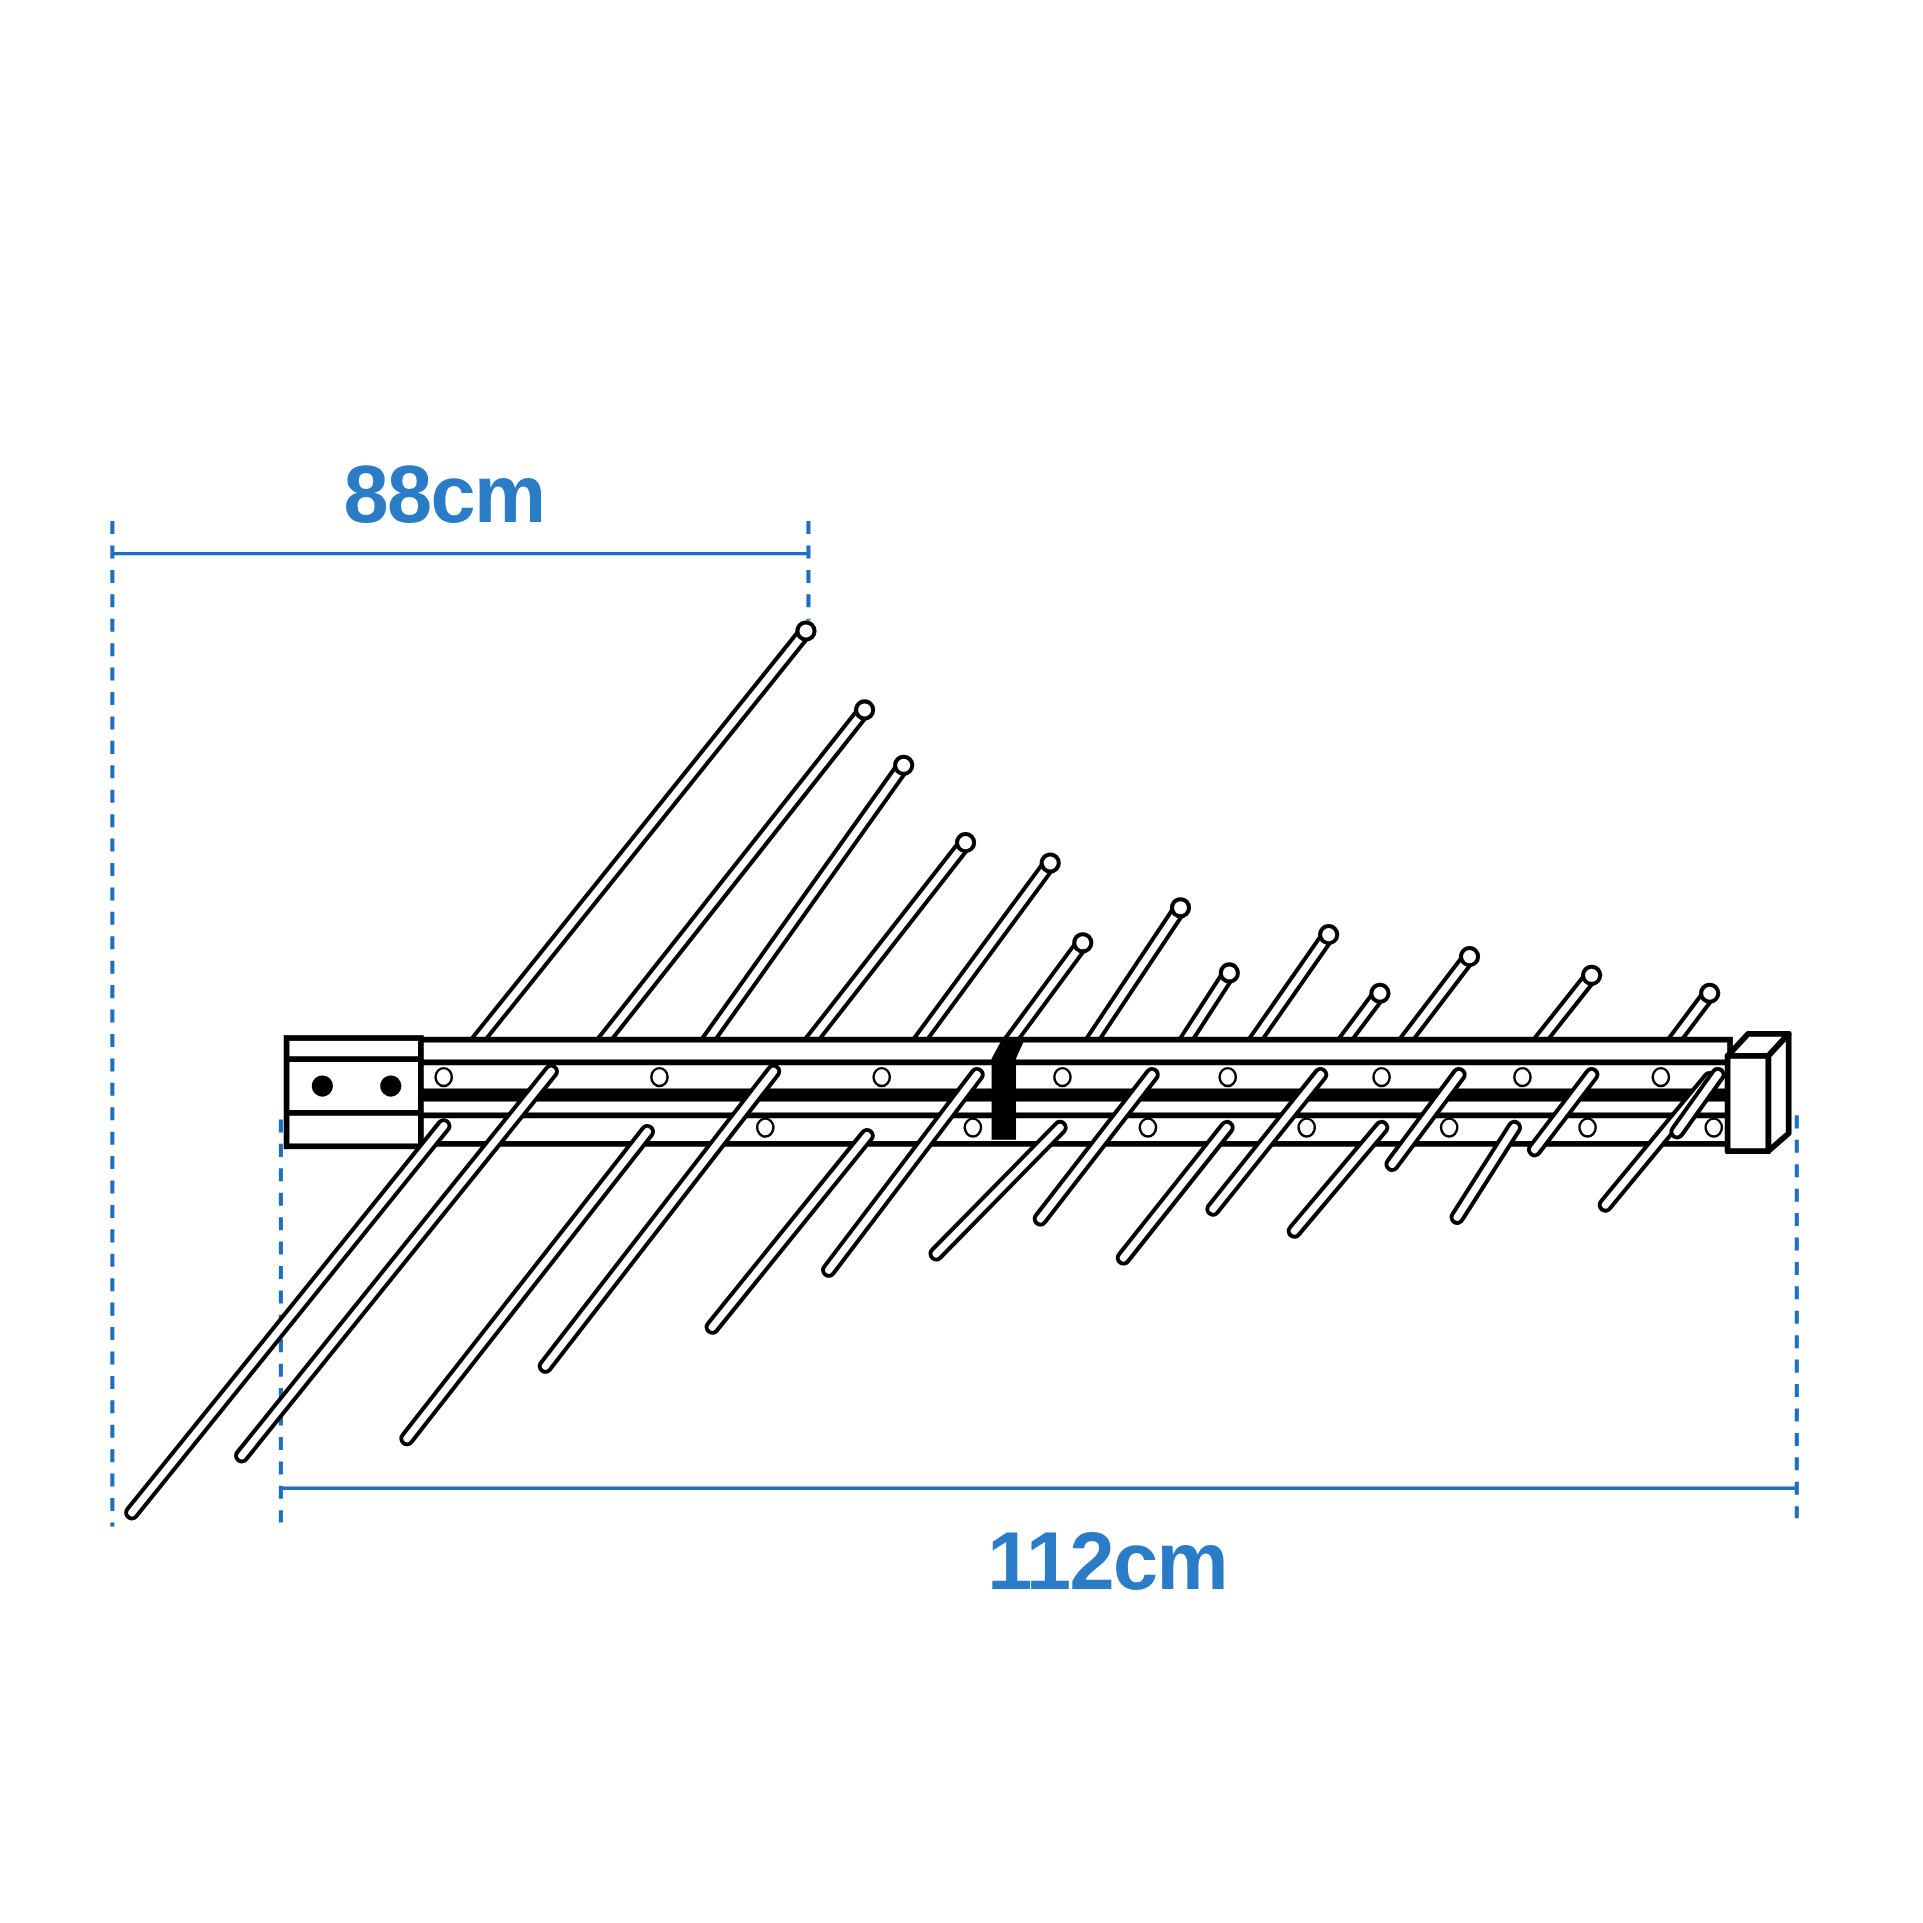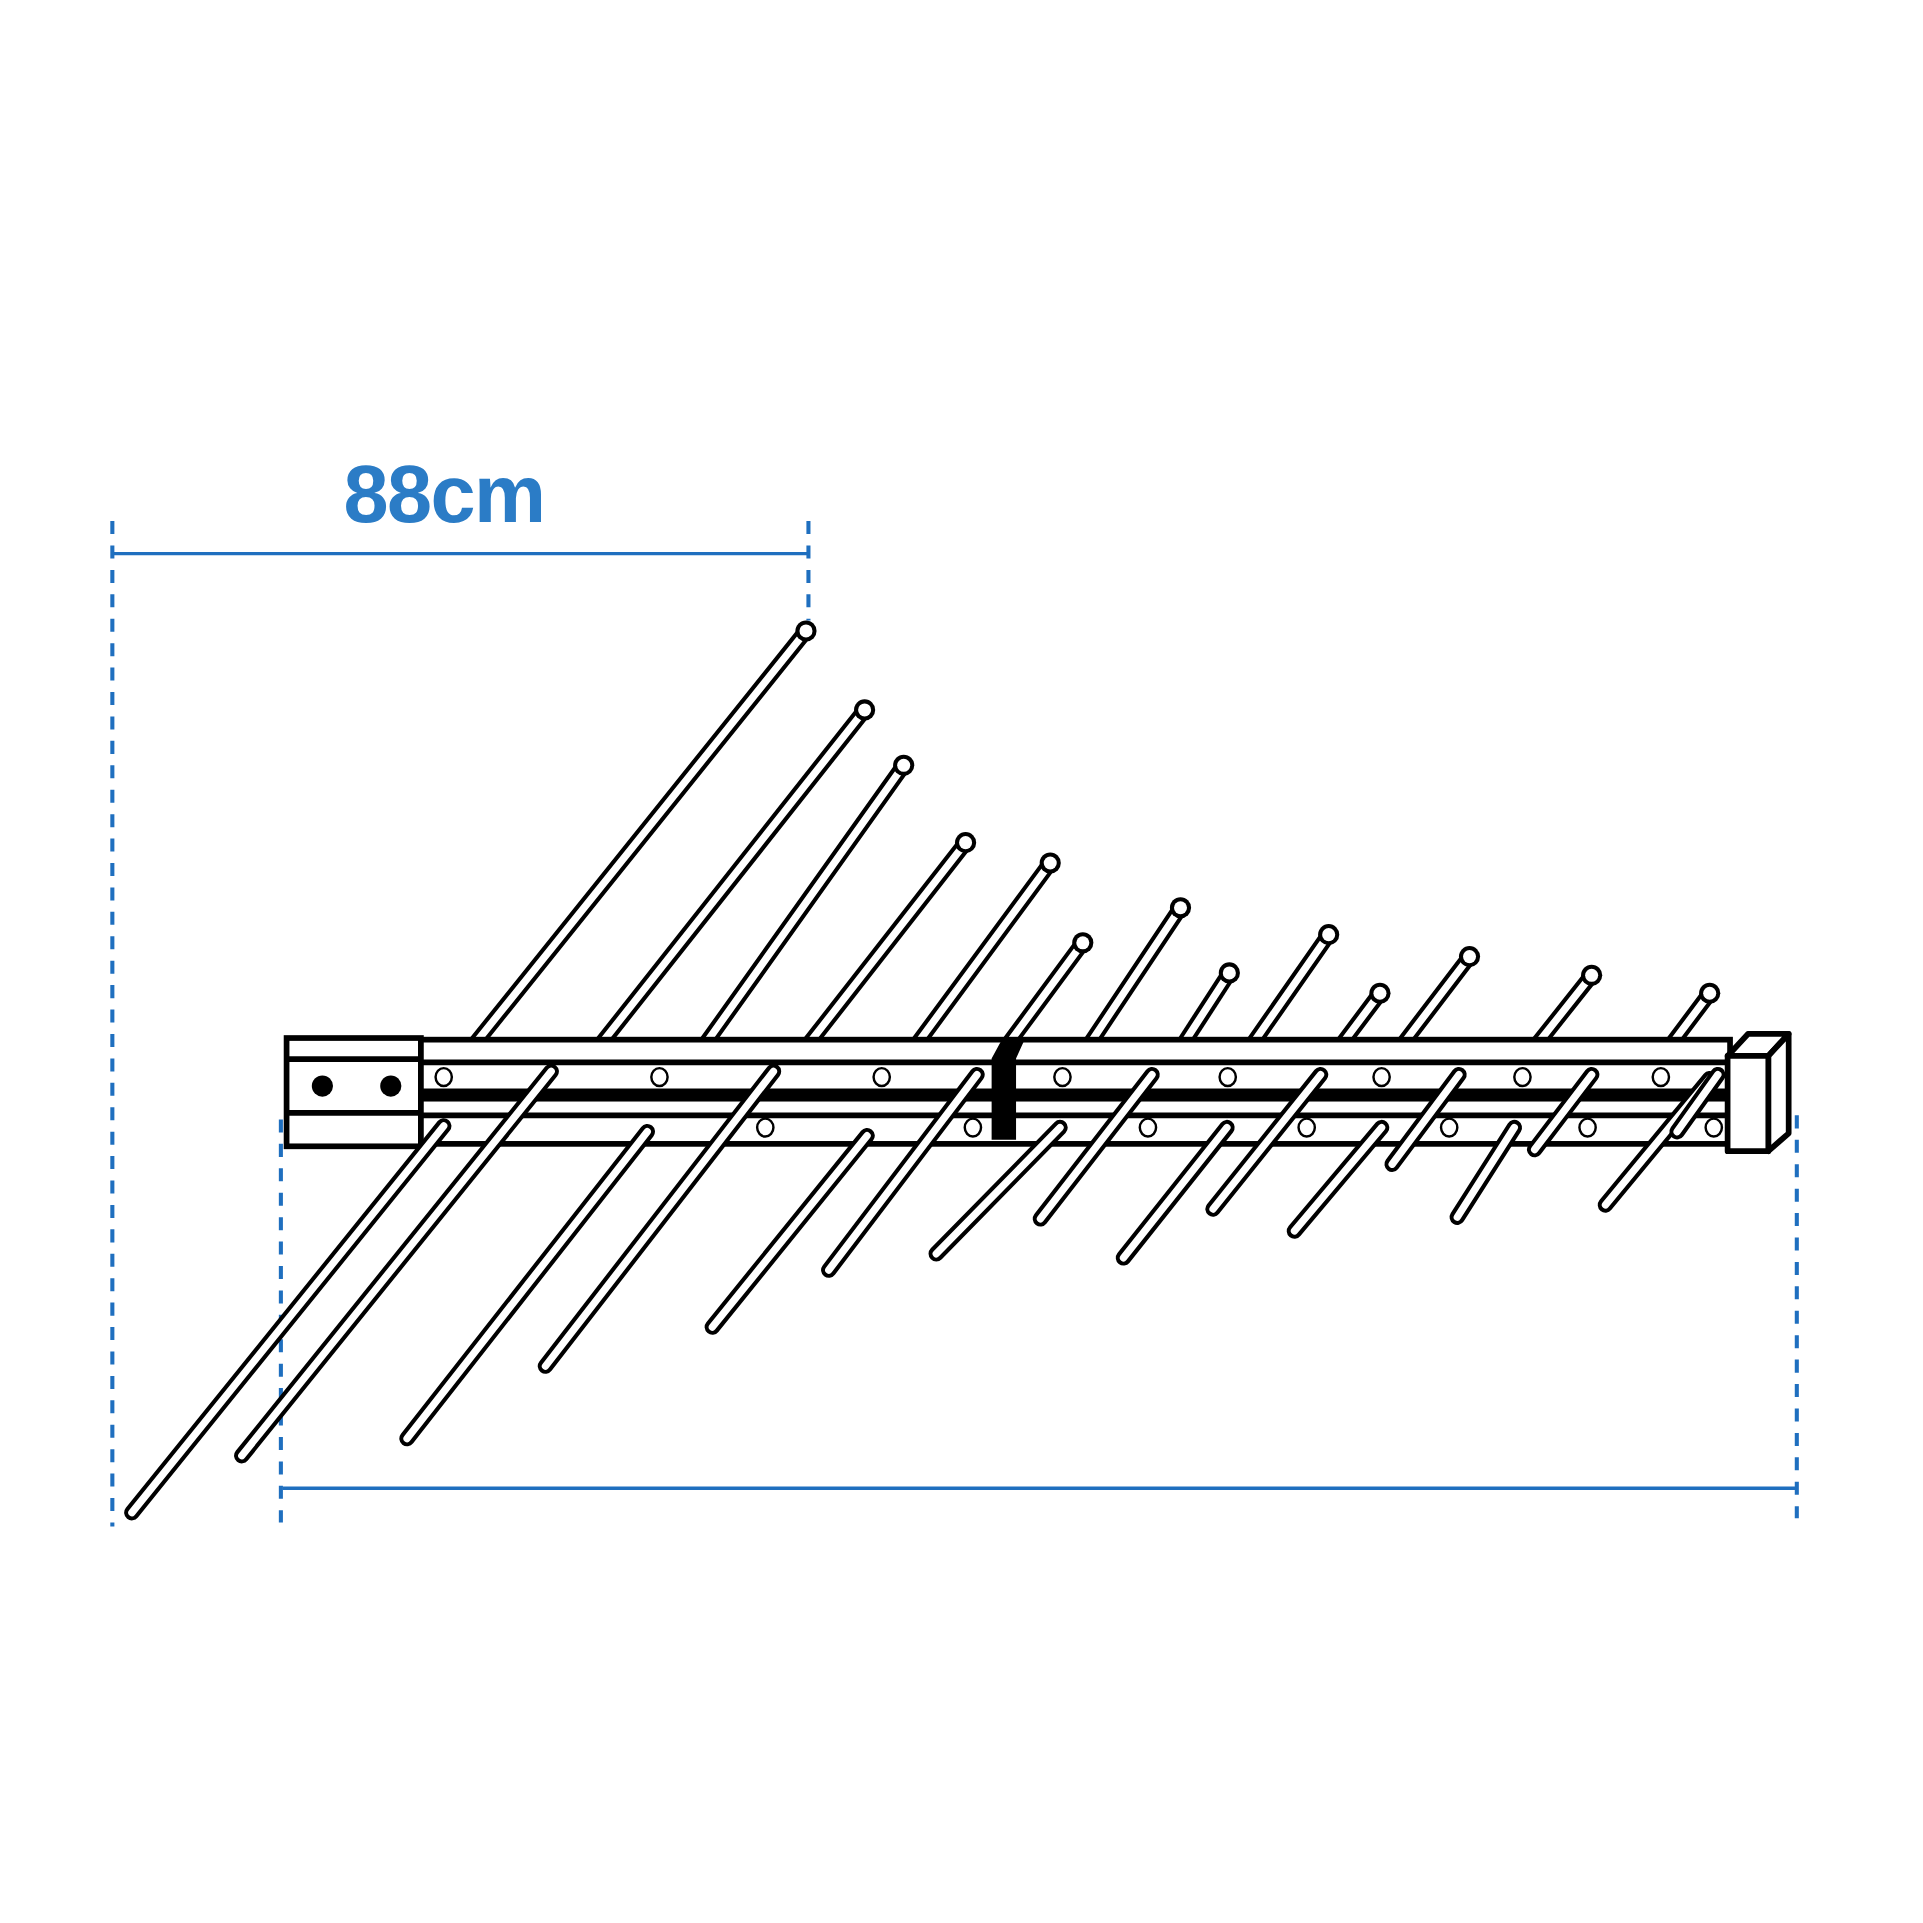--- a/index.html
+++ b/index.html
@@ -219,14 +219,15 @@
         </g>
         <g>
           <line x1="2110" y1="1320" x2="2060" y2="1390" stroke="#000" stroke-width="19" stroke-linecap="round"></line>
           <line x1="2110" y1="1320" x2="2060" y2="1390" stroke="#fff" stroke-width="9" stroke-linecap="round"></line>
         </g>
       </g>
   </svg>
 
   
   <div class="dim-label" style="left:444px; top:454px; color:#2b7cc6;">88cm</div>
+  <div class="dim-label" style="left:1107px; top:1521px; color:#2b7cc6;">112cm</div>
 </div>
 
 
 </body></html>

